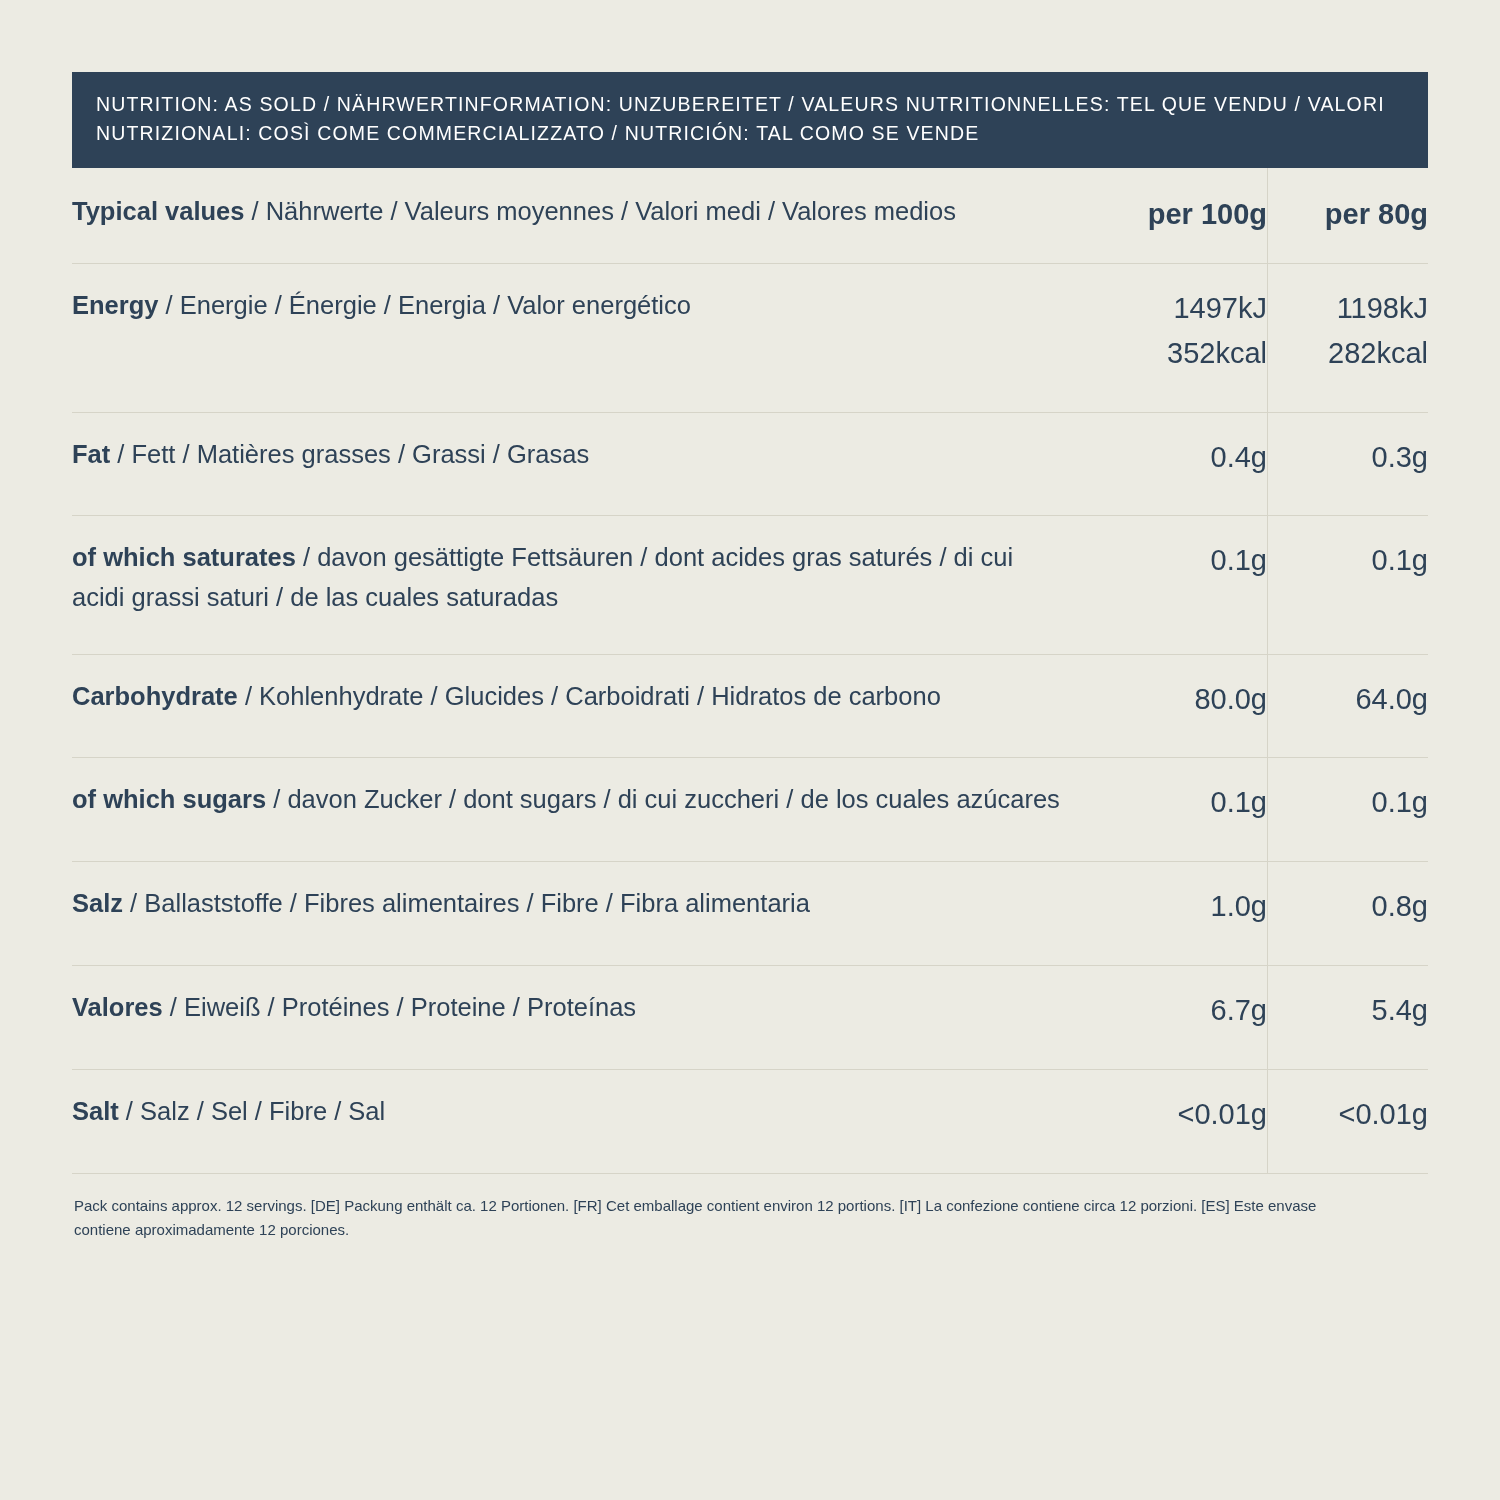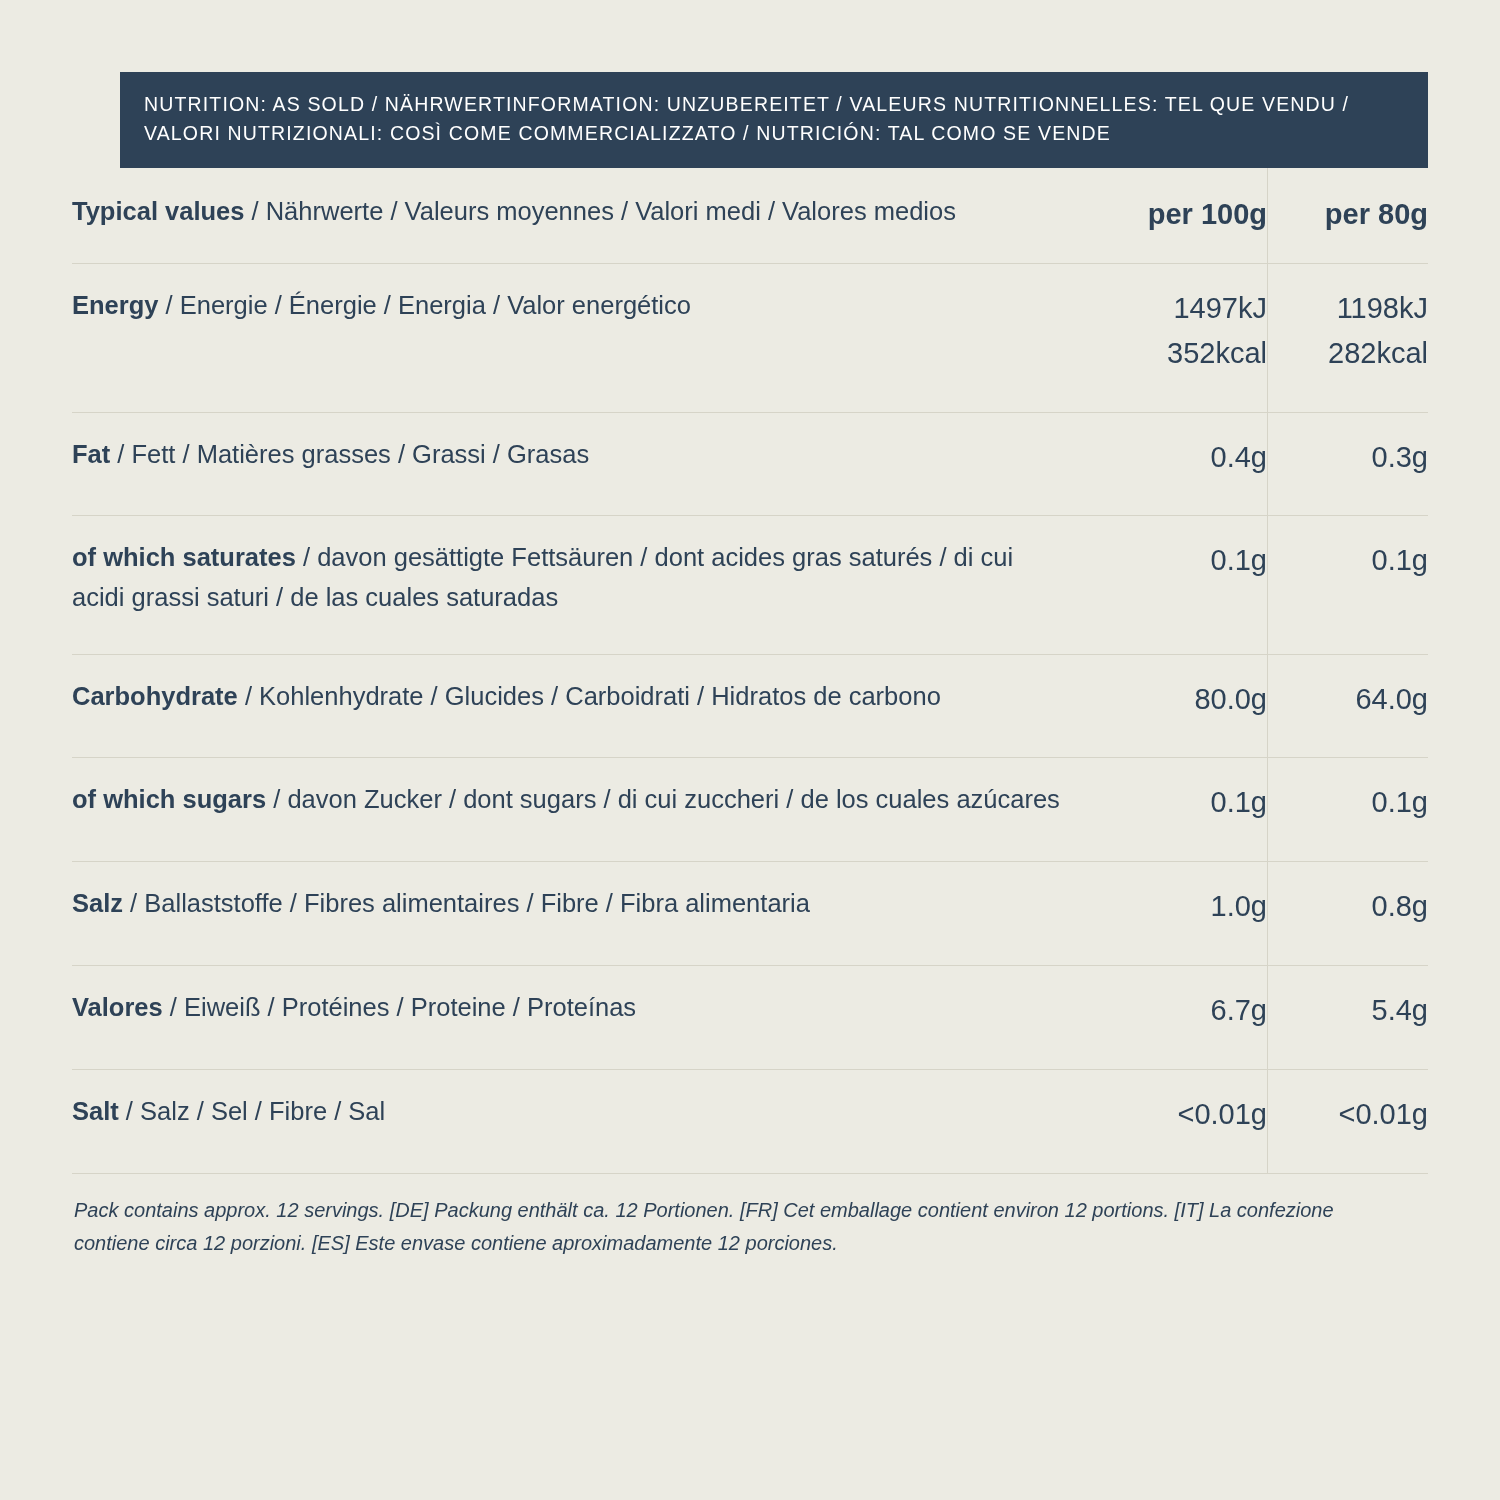--- a/index.html
+++ b/index.html
@@ -24,21 +24,20 @@
   
   .banner {
     background: #2e4257;
     color: #ffffff;
     padding: 18px 24px 20px 24px;
     font-size: 19.5px;
     letter-spacing: 1.15px;
     line-height: 1.48;
     text-transform: uppercase;
     font-weight: 400;
-    margin-left: 48px;
   }
   
   table.nutrition {
     width: 100%;
     border-collapse: collapse;
     table-layout: fixed;
   }
   table.nutrition td {
     vertical-align: top;
     padding: 22px 0 36px 0;
@@ -82,25 +81,24 @@
   }
   tr.head-row td.col100,
   tr.head-row td.col80 {
     font-weight: 700;
   }
   .val-line { display: block; }
   
   .footnote {
     margin-top: 20px;
     padding-left: 2px;
-    font-size: 20px;
+    font-size: 15px;
     line-height: 1.62;
     color: #2e4257;
     max-width: 1300px;
-    font-style: italic;
   }
 </style>
 </head>
 <body>
 
 <div class="page">
 
   <div class="banner">NUTRITION: AS SOLD / NÄHRWERTINFORMATION: UNZUBEREITET / VALEURS NUTRITIONNELLES: TEL QUE VENDU / VALORI NUTRIZIONALI: COSÌ COME COMMERCIALIZZATO / NUTRICIÓN: TAL COMO SE VENDE</div>
 
   <table class="nutrition">

